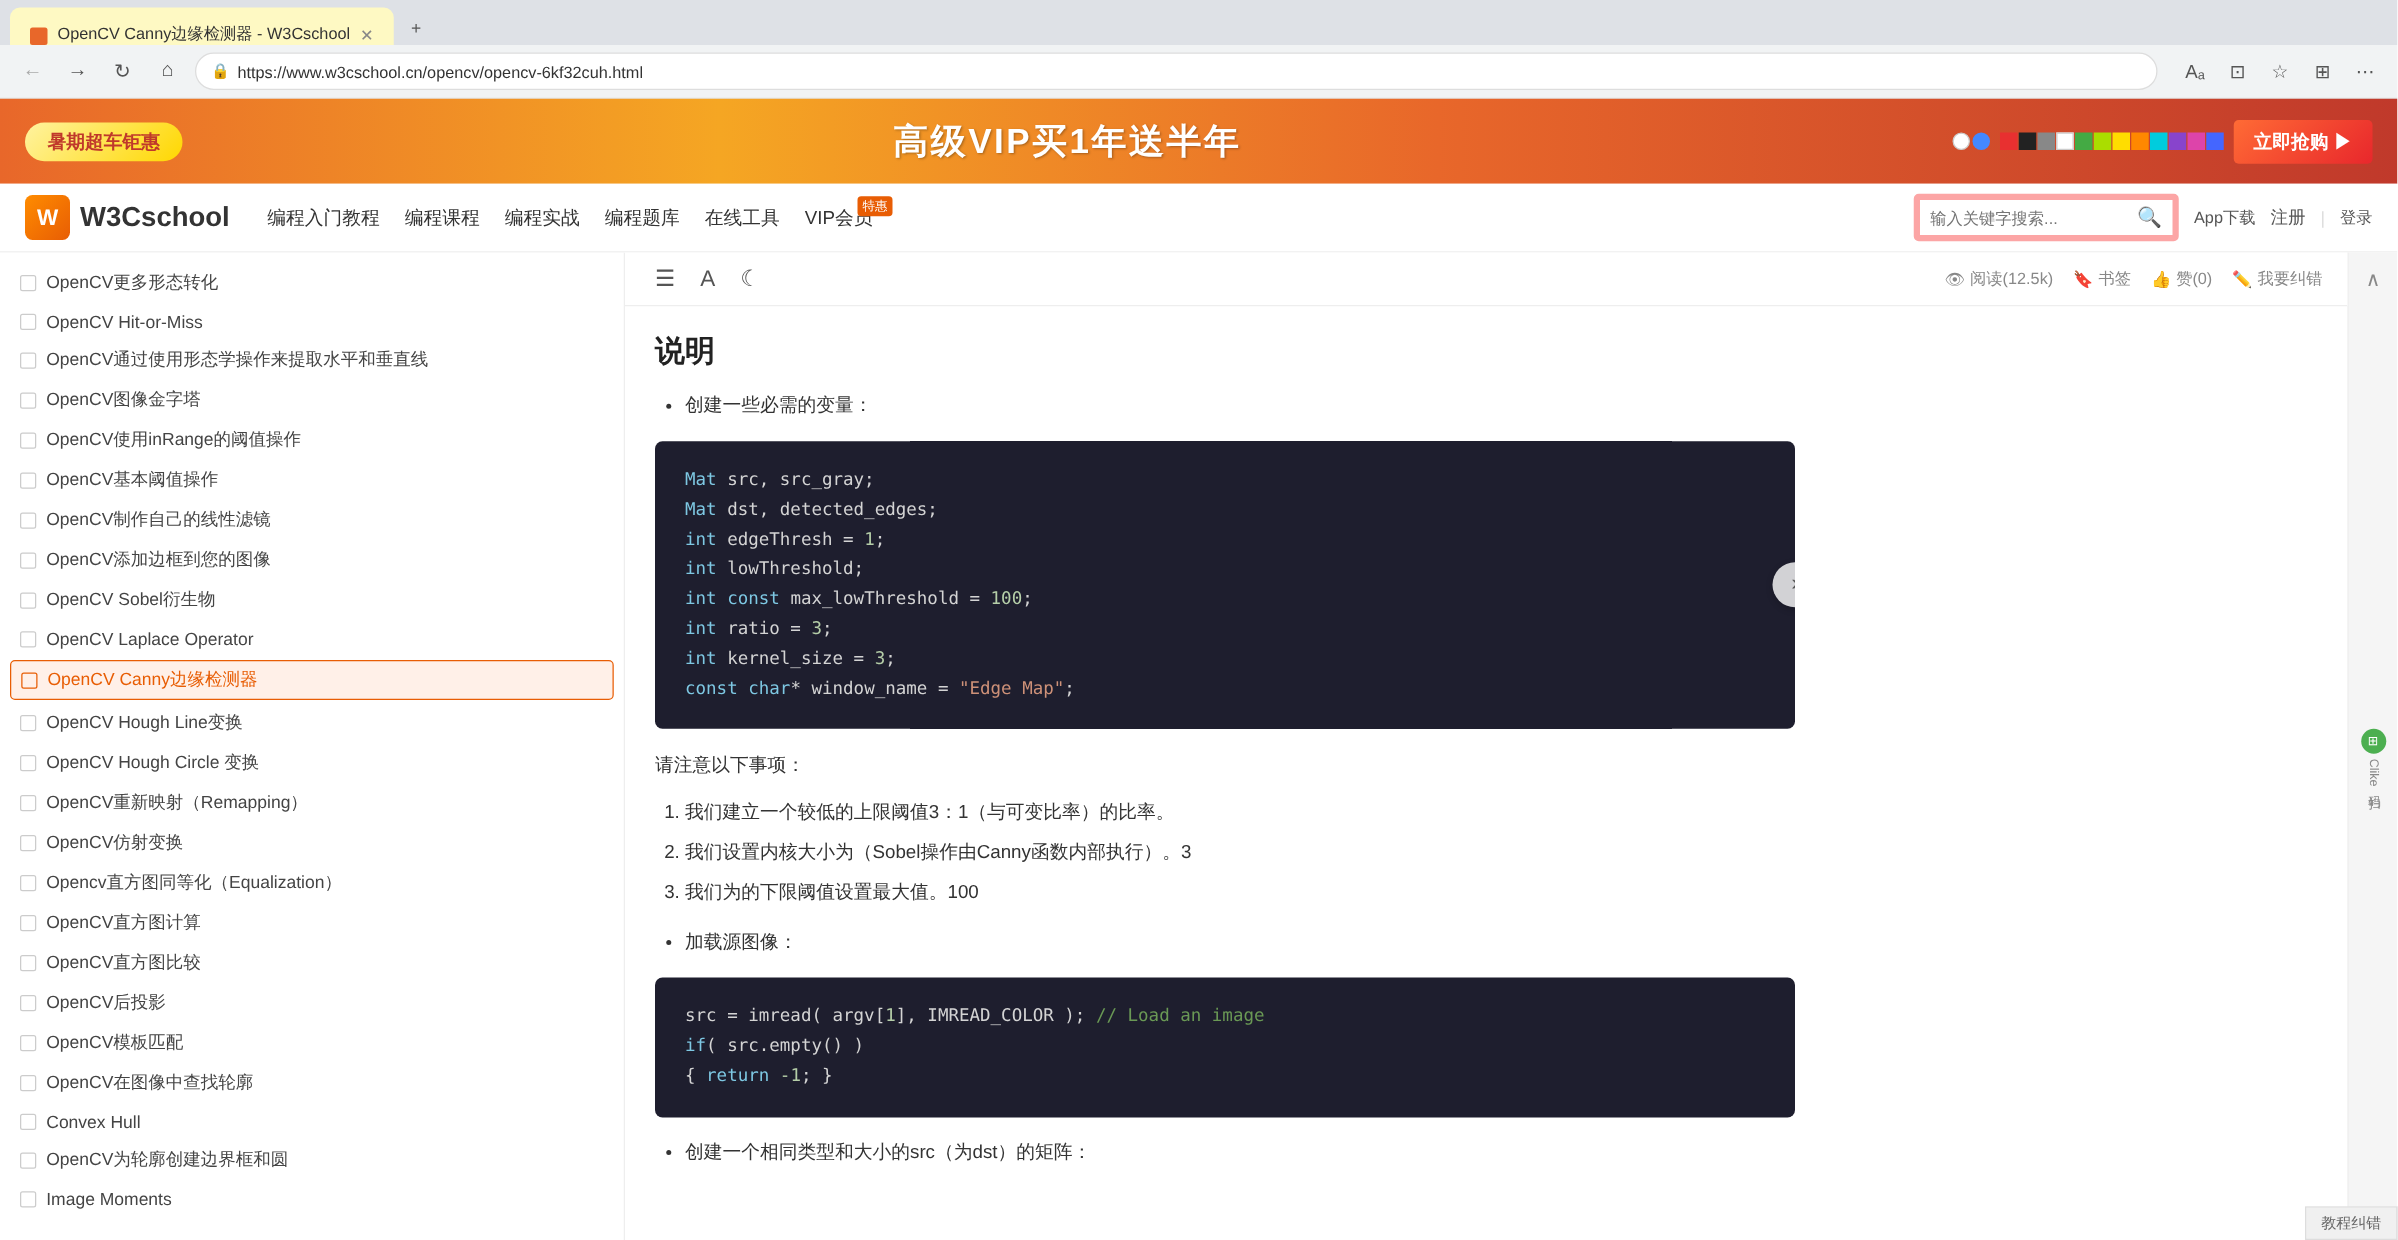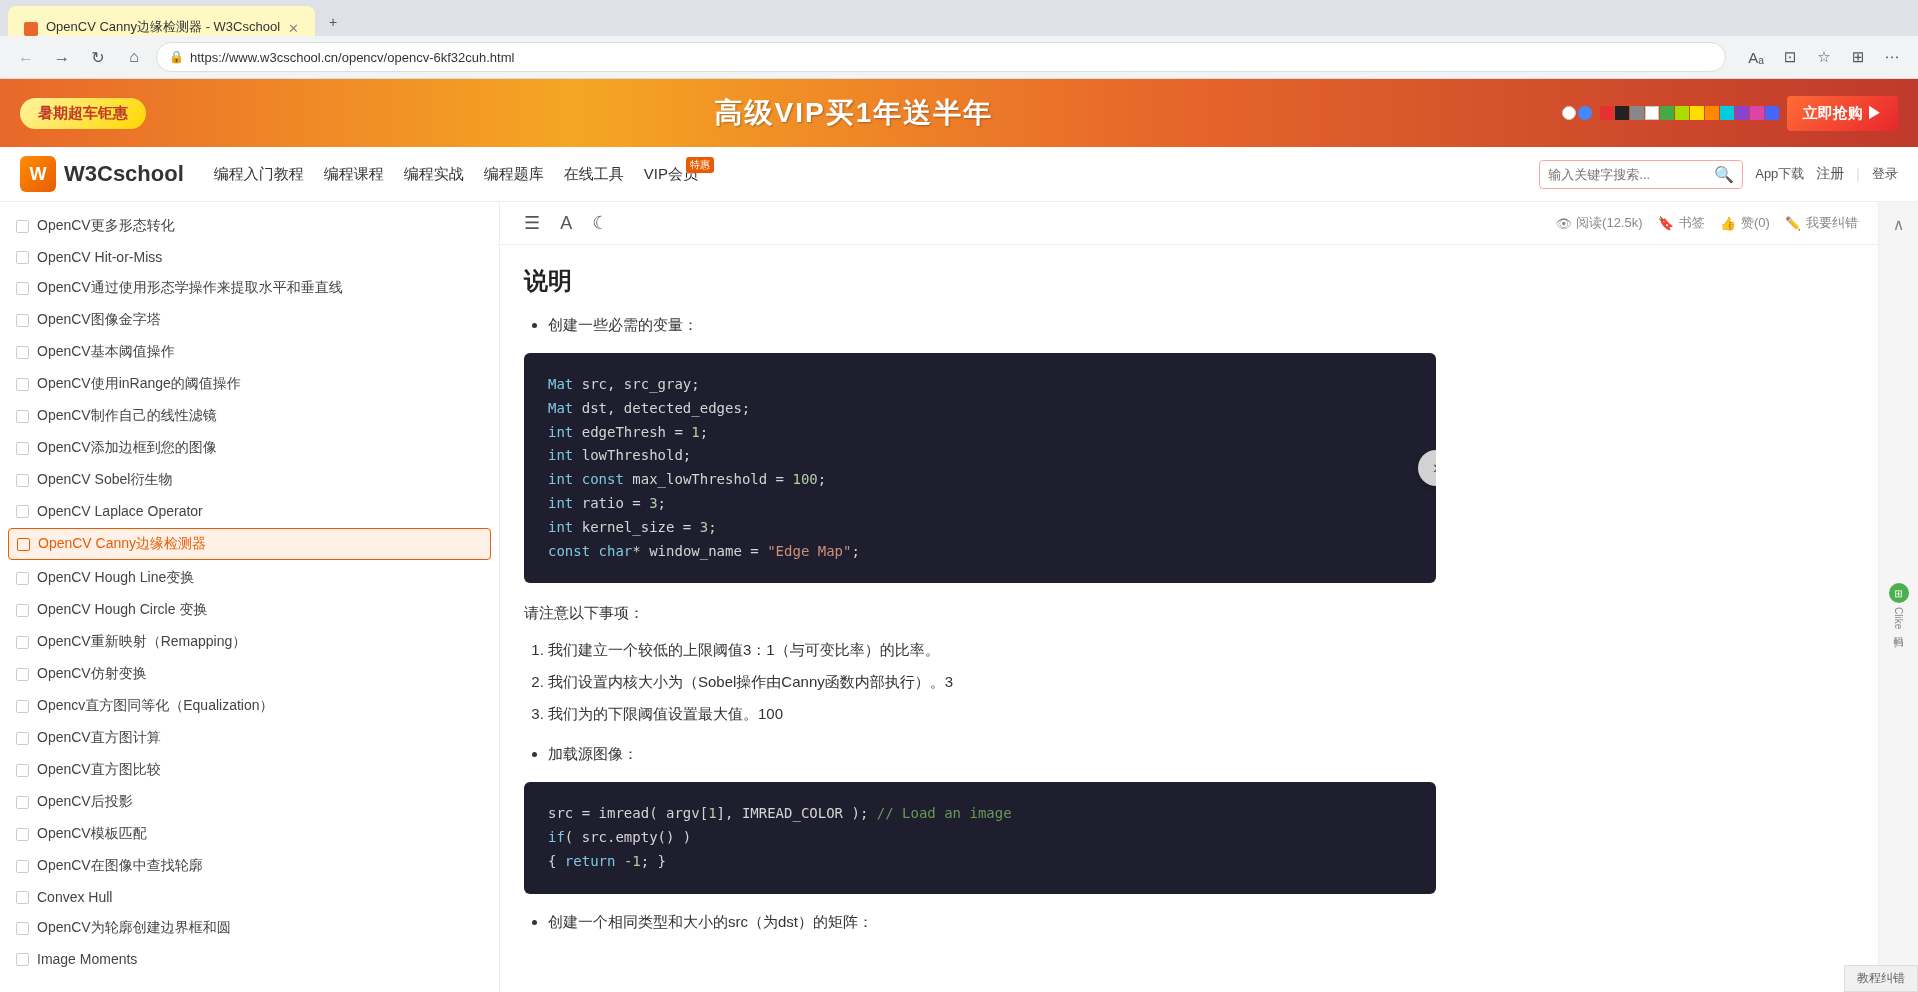--- a/index.html
+++ b/index.html
@@ -195,21 +195,21 @@
     }
     .header-right {
       margin-left: auto;
       display: flex;
       align-items: center;
       gap: 12px;
     }
     .search-box {
       display: flex;
       align-items: center;
-      border: 1px solid #fca5a5;
+      border: 5px solid #fca5a5;
       border-radius: 4px;
       padding: 4px 8px;
       gap: 6px;
     }
     .search-input {
       border: none;
       outline: none;
       font-size: 13px;
       width: 160px;
       color: #999;
@@ -524,25 +524,25 @@
     <div class="sidebar-item">
       <div class="item-checkbox"></div>
       <span class="item-label">OpenCV通过使用形态学操作来提取水平和垂直线</span>
     </div>
     <div class="sidebar-item">
       <div class="item-checkbox"></div>
       <span class="item-label">OpenCV图像金字塔</span>
     </div>
     <div class="sidebar-item">
       <div class="item-checkbox"></div>
+      <span class="item-label">OpenCV使用inRange的阈值操作</span>
+    </div>
+    <div class="sidebar-item">
+      <div class="item-checkbox"></div>
       <span class="item-label">OpenCV基本阈值操作</span>
-    </div>
-    <div class="sidebar-item">
-      <div class="item-checkbox"></div>
-      <span class="item-label">OpenCV使用inRange的阈值操作</span>
     </div>
     <div class="sidebar-item">
       <div class="item-checkbox"></div>
       <span class="item-label">OpenCV制作自己的线性滤镜</span>
     </div>
     <div class="sidebar-item">
       <div class="item-checkbox"></div>
       <span class="item-label">OpenCV添加边框到您的图像</span>
     </div>
     <div class="sidebar-item">

